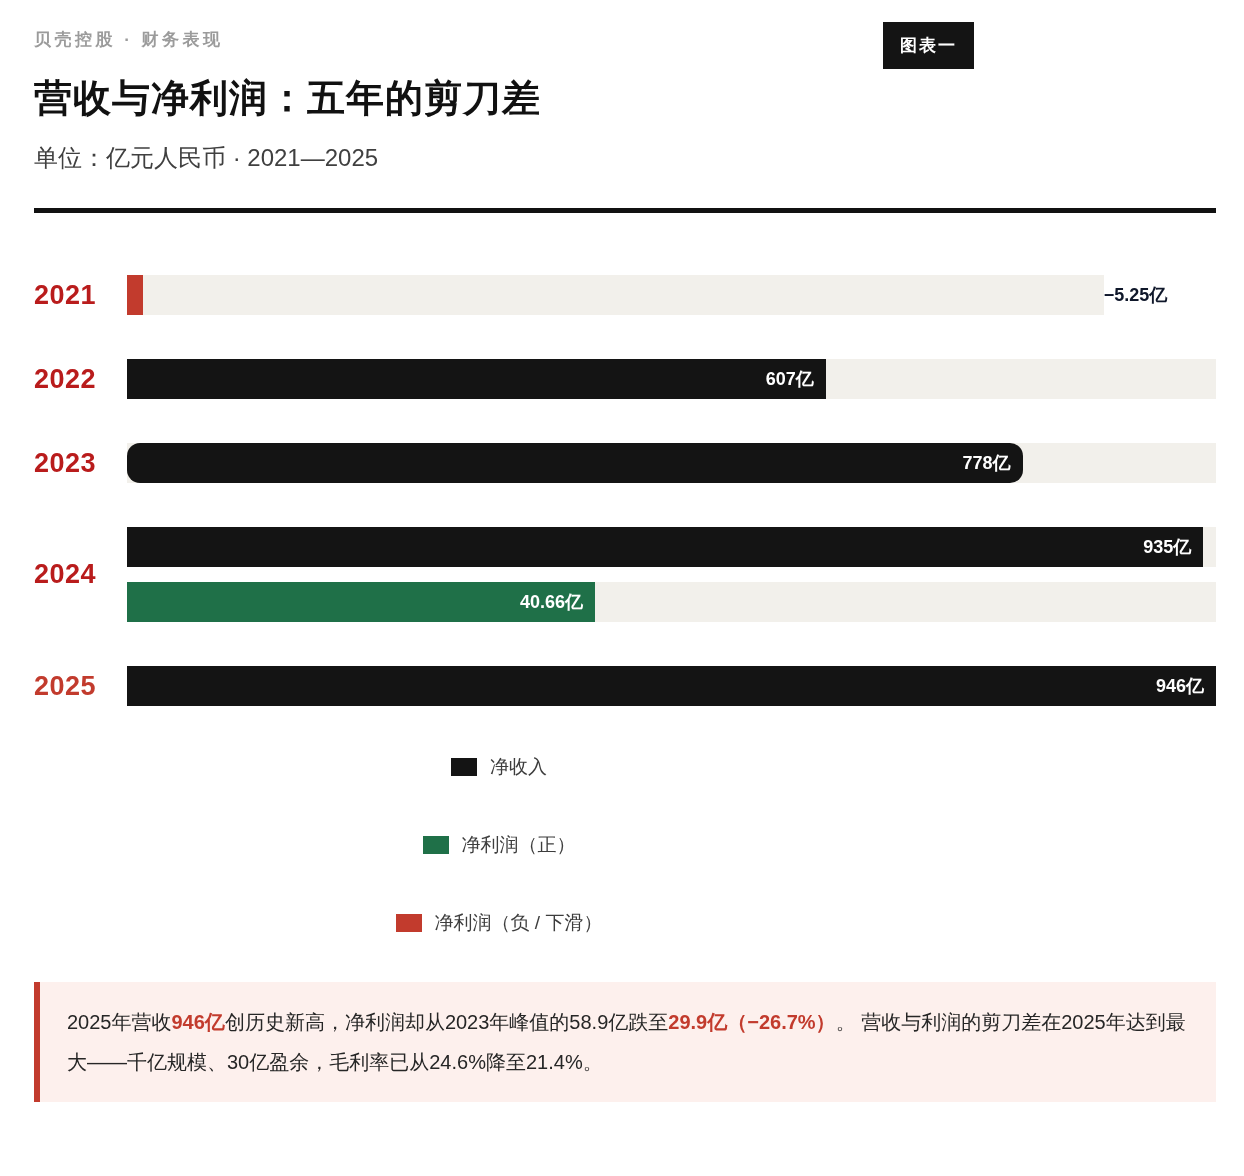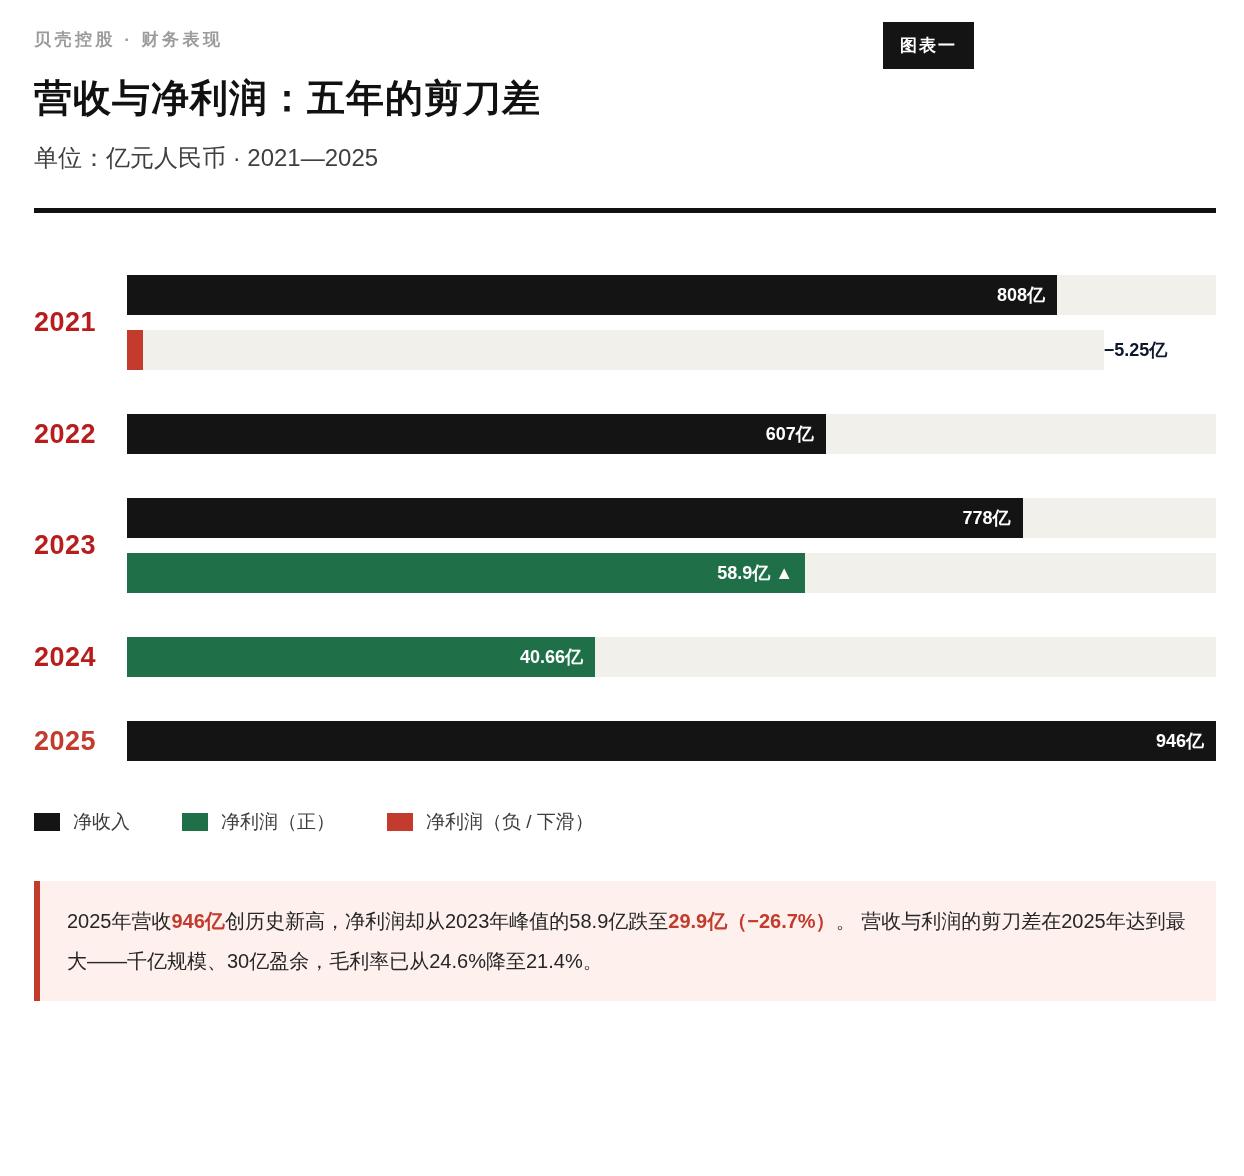--- a/index.html
+++ b/index.html
@@ -48,21 +48,21 @@
   .inbar-label {
     position:absolute; right:12px; top:0; line-height:40px;
     color:#ffffff; font-size:18px; font-weight:700; white-space:nowrap;
   }
   .out-label {
     flex:1 1 auto; line-height:40px;
     color:#0f172a; font-size:18px; font-weight:700; white-space:nowrap;
   }
 
   
-  .legend { margin-top:48px; display:flex; align-items:center; gap:52px; }
+  .legend { margin-top:48px; display:flex; align-items:center; gap:52px;flex-direction:column; }
   .legend-item { display:flex; align-items:center; gap:13px; }
   .swatch { width:26px; height:18px; flex:0 0 auto; }
   .legend-label { font-size:19px; color:#3d3d3d; }
 
   
   .note {
     margin-top:46px; width:1182px;
     background:#fdf0ed; border-left:6px solid #c23b2d;
     padding:20px 16px 20px 27px;
   }
@@ -80,27 +80,20 @@
   <h1 class="title">营收与净利润：五年的剪刀差</h1>
   <div class="subtitle">单位：亿元人民币 · 2021—2025</div>
 
   <div class="rule"></div>
 
   <div class="chart" id="chart">
       <div class="row">
         <div class="year">2021</div>
         <div class="bars">
           <div class="bar-line">
-            <div class="track">
-              <div class="fill revenue" style="width: 85.4123%;">
-                <span class="inbar-label">808亿</span>
-              </div>
-            </div>
-          </div>
-          <div class="bar-line">
             <div class="track neg">
               <div class="fill negative"></div>
             </div>
             <span class="out-label">−5.25亿</span>
           </div>
         </div>
       </div>
       <div class="row">
         <div class="year">2022</div>
         <div class="bars">
@@ -111,37 +104,37 @@
               </div>
             </div>
           </div>
         </div>
       </div>
       <div class="row">
         <div class="year">2023</div>
         <div class="bars">
           <div class="bar-line">
             <div class="track">
-              <div class="fill revenue" style="width: 82.241%;">
+              <div class="fill revenue" style="width: 82.241%; border-radius: 13px;">
                 <span class="inbar-label">778亿</span>
-              </div>
-            </div>
-          </div>
-          <div class="bar-line">
-            <div class="track">
-              <div class="fill positive" style="width: 62.2622%;">
-                <span class="inbar-label">58.9亿 ▲</span>
               </div>
             </div>
           </div>
         </div>
       </div>
       <div class="row">
         <div class="year">2024</div>
         <div class="bars">
+          <div class="bar-line">
+            <div class="track">
+              <div class="fill revenue" style="width: 98.8372%;">
+                <span class="inbar-label">935亿</span>
+              </div>
+            </div>
+          </div>
           <div class="bar-line">
             <div class="track">
               <div class="fill positive" style="width: 42.981%;">
                 <span class="inbar-label">40.66亿</span>
               </div>
             </div>
           </div>
         </div>
       </div>
       <div class="row">

